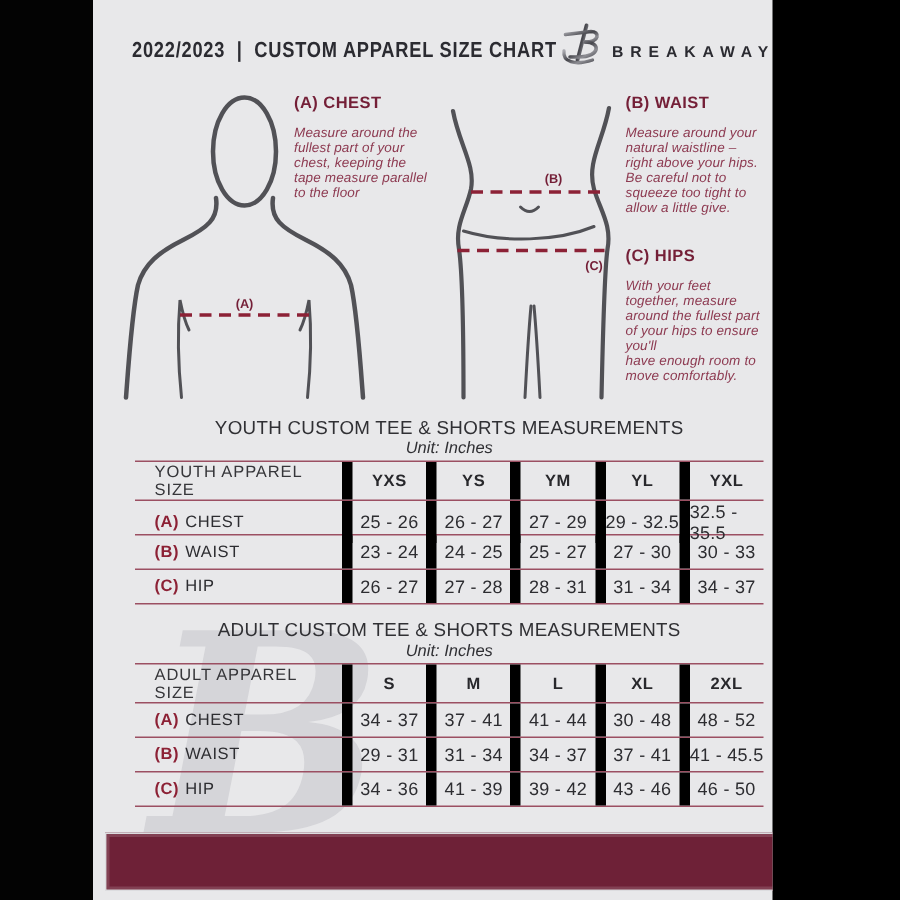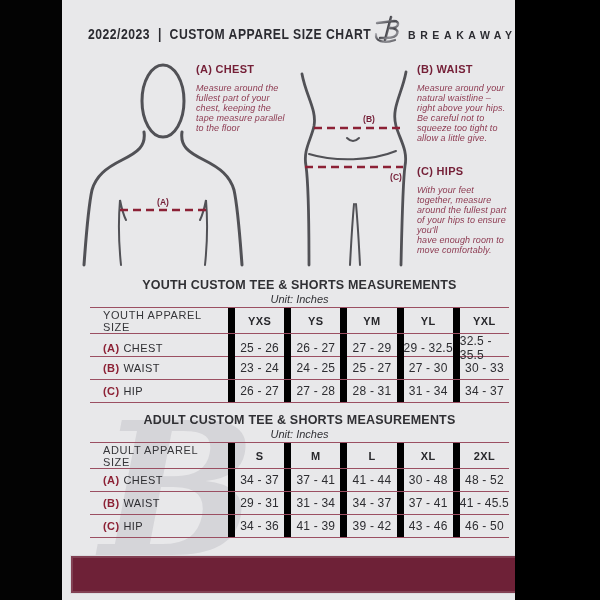--- a/index.html
+++ b/index.html
@@ -16,21 +16,21 @@
 
   
   .fig{position:absolute;}
   .mblock{position:absolute;width:112px;}
   .mhead{font-size:11px;font-weight:700;color:#741f37;letter-spacing:.3px;margin:0 0 8px 0;}
   .mtext{font-size:9px;line-height:10px;font-style:italic;font-weight:500;color:#8d3a51;
          white-space:pre-line;margin:0;letter-spacing:.1px;}
 
   
   .sec-title{position:absolute;left:28px;width:419px;text-align:center;font-size:12.5px;
-             font-weight:700;color:#303034;letter-spacing:.2px;z-index:1;}
+             font-weight:400;color:#303034;letter-spacing:.2px;z-index:1;}
   .sec-sub{position:absolute;left:28px;width:419px;text-align:center;font-size:11px;
            font-weight:400;font-style:italic;color:#303034;z-index:1;}
   .sizetable{position:absolute;left:28px;width:419px;border-bottom:1px solid #9b4f62;z-index:1;}
   .trow{display:grid;grid-template-columns:138px repeat(5,1fr);border-top:1px solid #9b4f62;height:22px;}
   .trow.thead{height:25px;}
   .cell{display:flex;align-items:center;justify-content:center;font-size:12px;color:#2d2d31;
         font-weight:500;letter-spacing:.2px;}
   .cell.hd{font-weight:700;font-size:11px;color:#28282c;letter-spacing:.4px;}
   .cell.lbl{justify-content:flex-start;padding-left:13px;font-size:11px;color:#36363a;
             letter-spacing:.6px;font-weight:400;}

